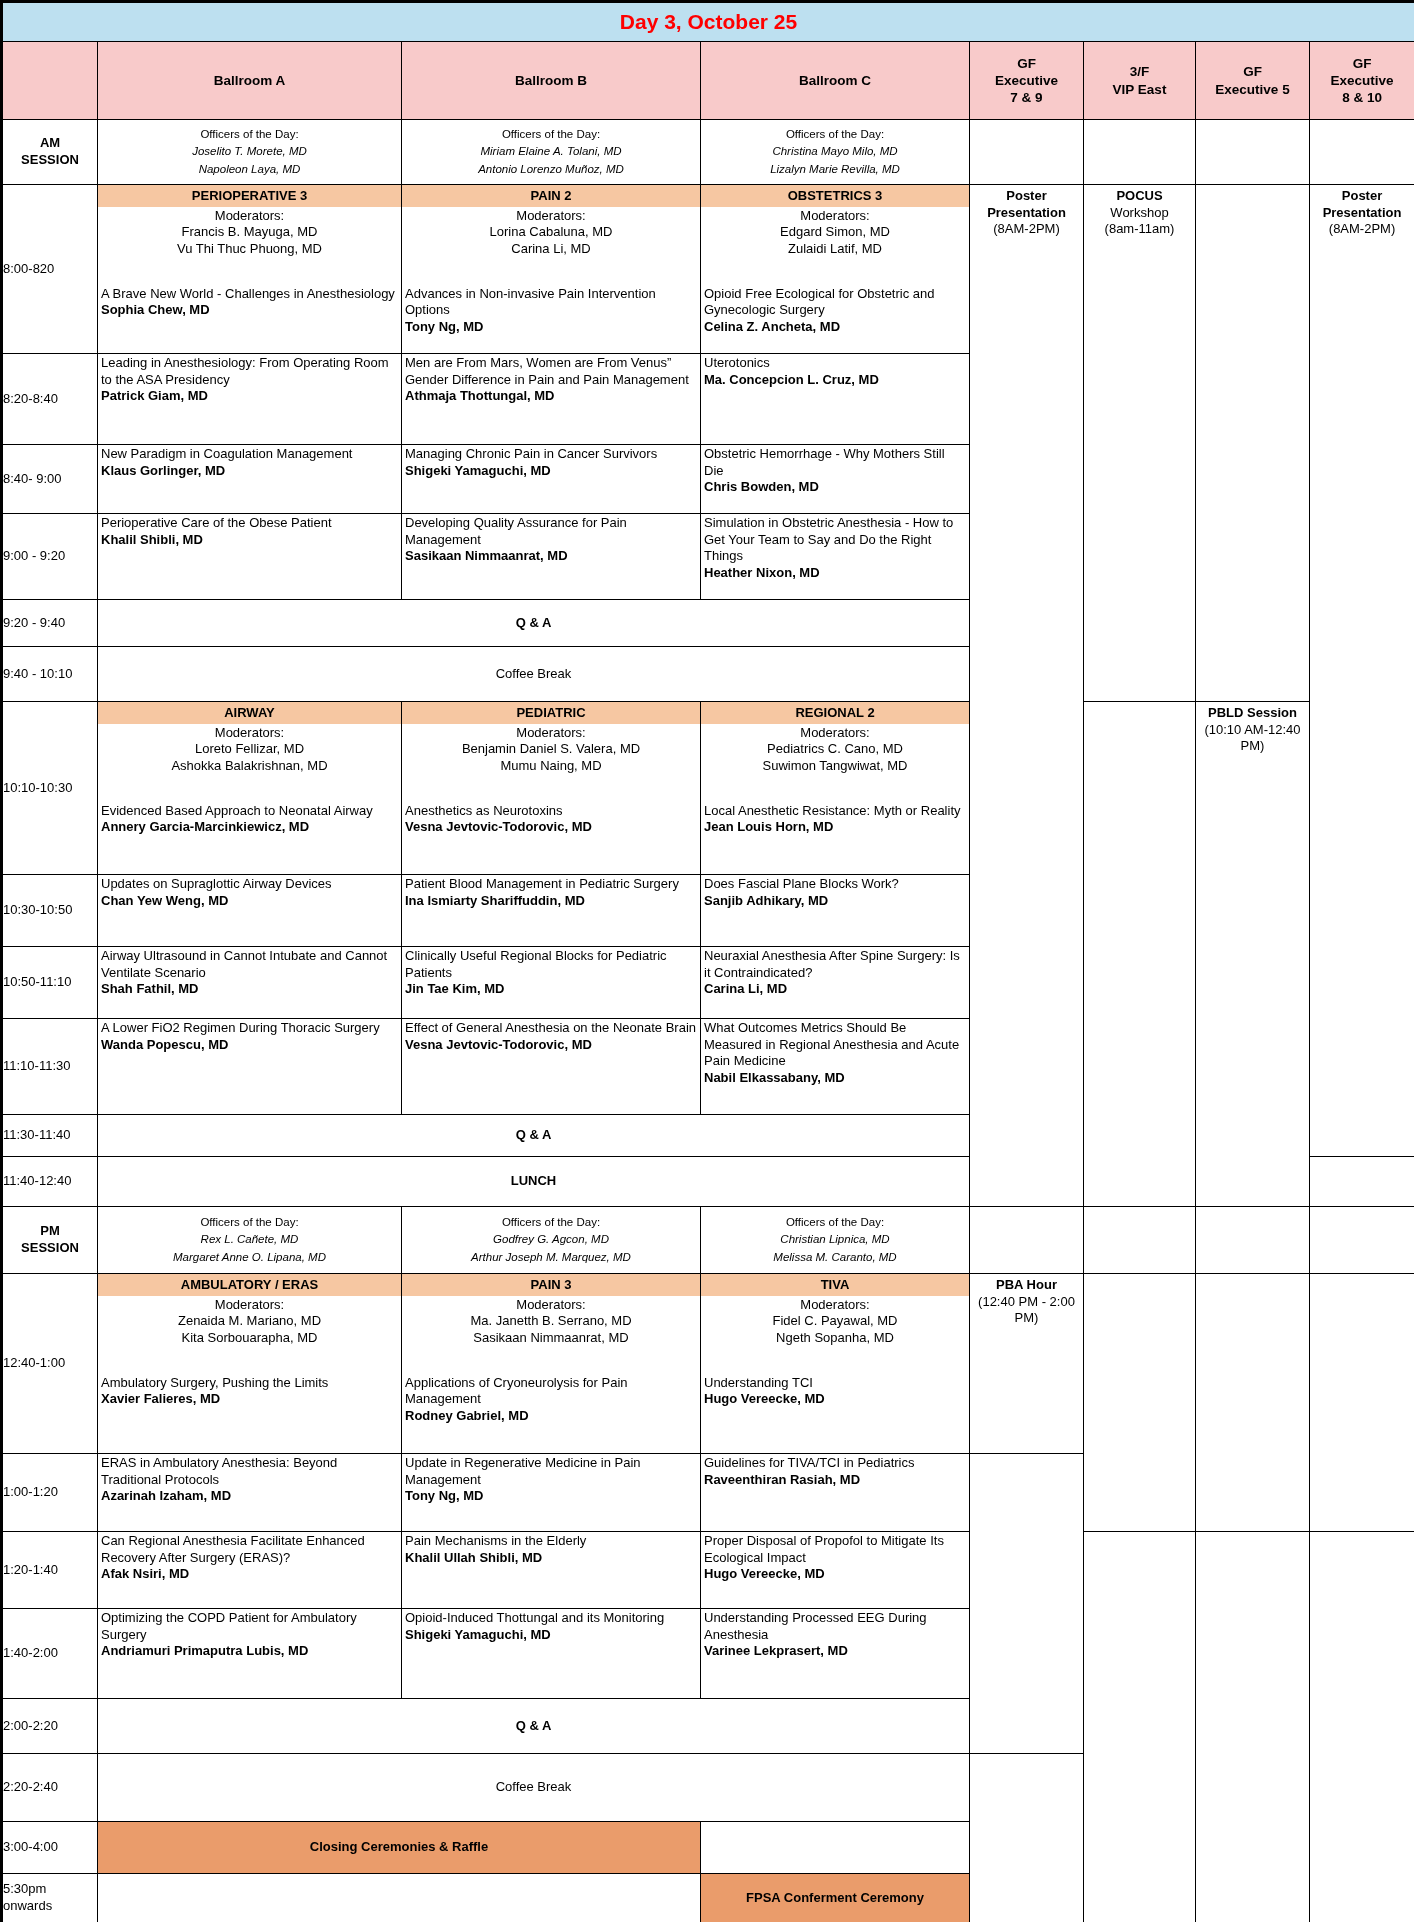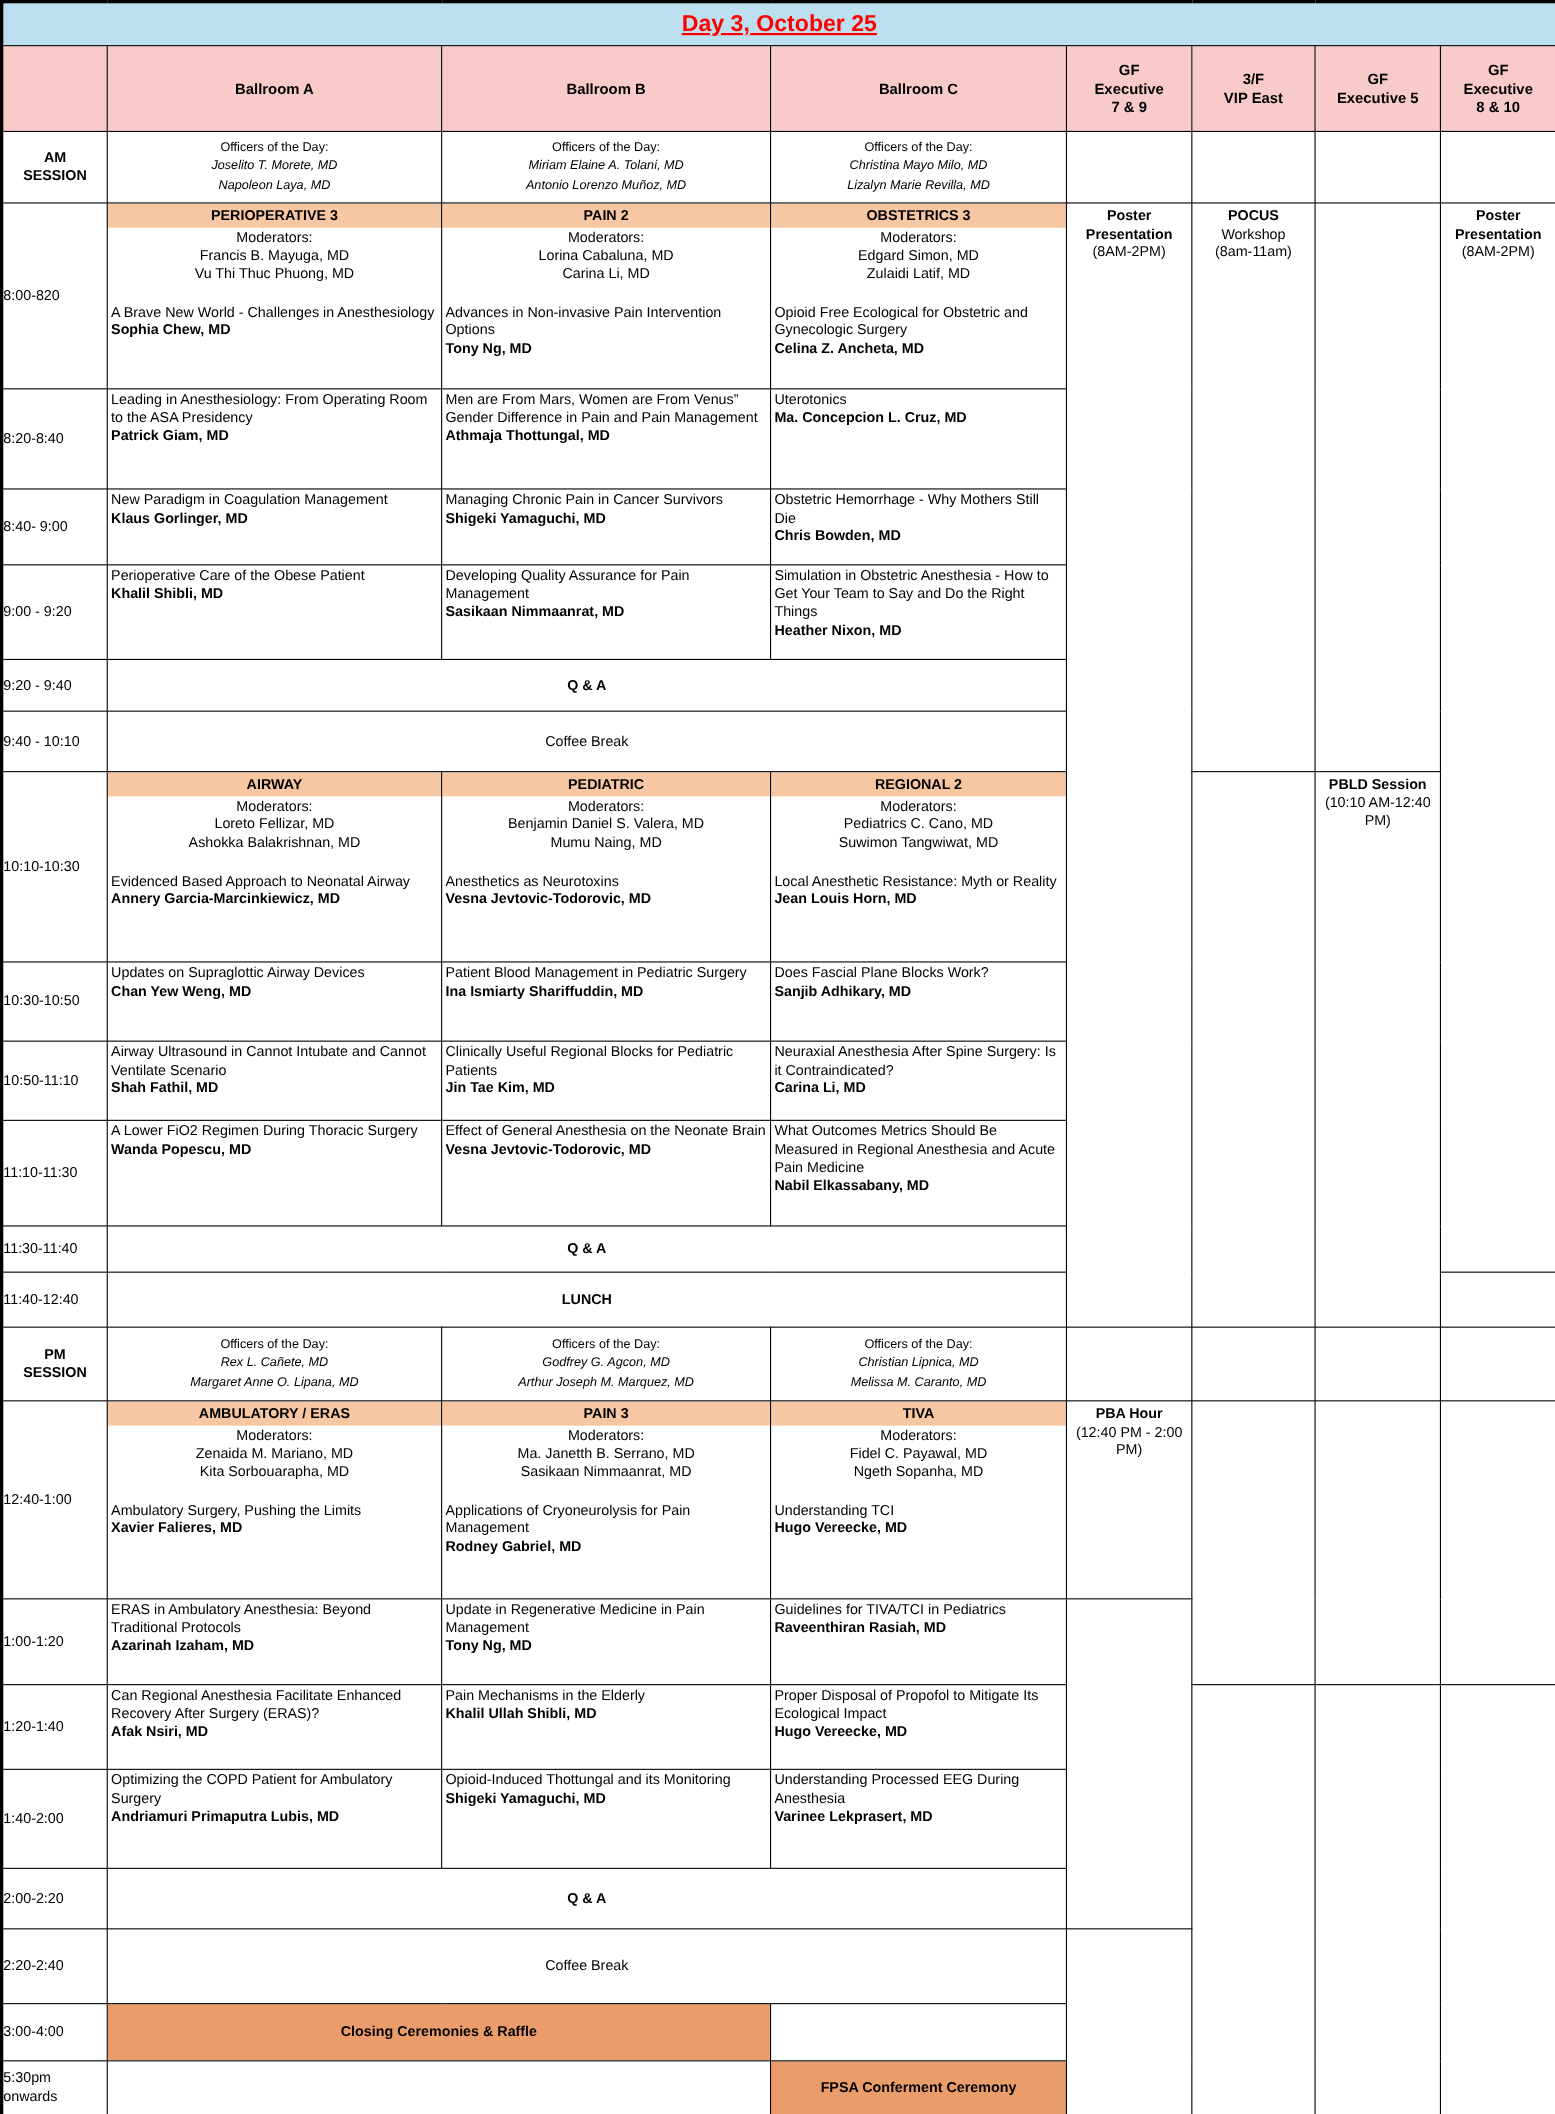--- a/index.html
+++ b/index.html
@@ -1,29 +1,29 @@
 <!DOCTYPE html>
 <html style="--title_bg: #BDE0F0; --title_text: #FF0000; --header_bg: #F8CACA; --band_bg: #F6C7A2; --highlight_bg: #EA9C6B;"><head>
 <meta charset="utf-8">
 <style>
   html,body{margin:0;padding:0;background:#fff;}
   body{font-family:"Liberation Sans", sans-serif; color:#000; width:1414px;}
   table{border-collapse:collapse; table-layout:fixed; width:1414px; border:3px solid #000;}
   td{border:1px solid #000; vertical-align:top; padding:0; font-size:13px; line-height:1.28; overflow:hidden; word-wrap:break-word;}
-  .title-cell{background:var(--title_bg); color:var(--title_text); font-weight:bold; font-size:21px; text-align:center; vertical-align:middle;text-decoration:underline;}
+  .title-cell{background:var(--title_bg); color:var(--title_text); font-weight:bold; font-size:21px; text-align:center; vertical-align:middle;}
   .head{background:var(--header_bg); font-weight:bold; text-align:center; vertical-align:middle; white-space:pre-line; font-size:13.5px;}
   .time{vertical-align:middle; white-space:pre-line;}
   .slabel{font-weight:bold; text-align:center; vertical-align:middle; white-space:pre-line;}
   .officers{text-align:center; vertical-align:middle; font-size:11.5px; line-height:1.5;}
   .officers .it{font-style:italic;}
   .band{background:var(--band_bg); font-weight:bold; text-align:center; padding:3px 2px 2px;}
   .mods{text-align:center; padding-top:1px;}
   .talk{padding:1px 3px 2px; text-align:left;}
   .talk .speaker{font-weight:bold;}
-  .session-cell .talk{margin-top:17px;}
+  .session-cell .talk{margin-top:27px;}
   .centerxy{text-align:center; vertical-align:middle;}
   .b{font-weight:bold;}
   .side{text-align:center; padding-top:3px; vertical-align:top;}
   .closing{background:var(--highlight_bg); font-weight:bold; text-align:center; vertical-align:middle;}
 </style>
 </head>
 <body>
 
 <table>
 <colgroup>

